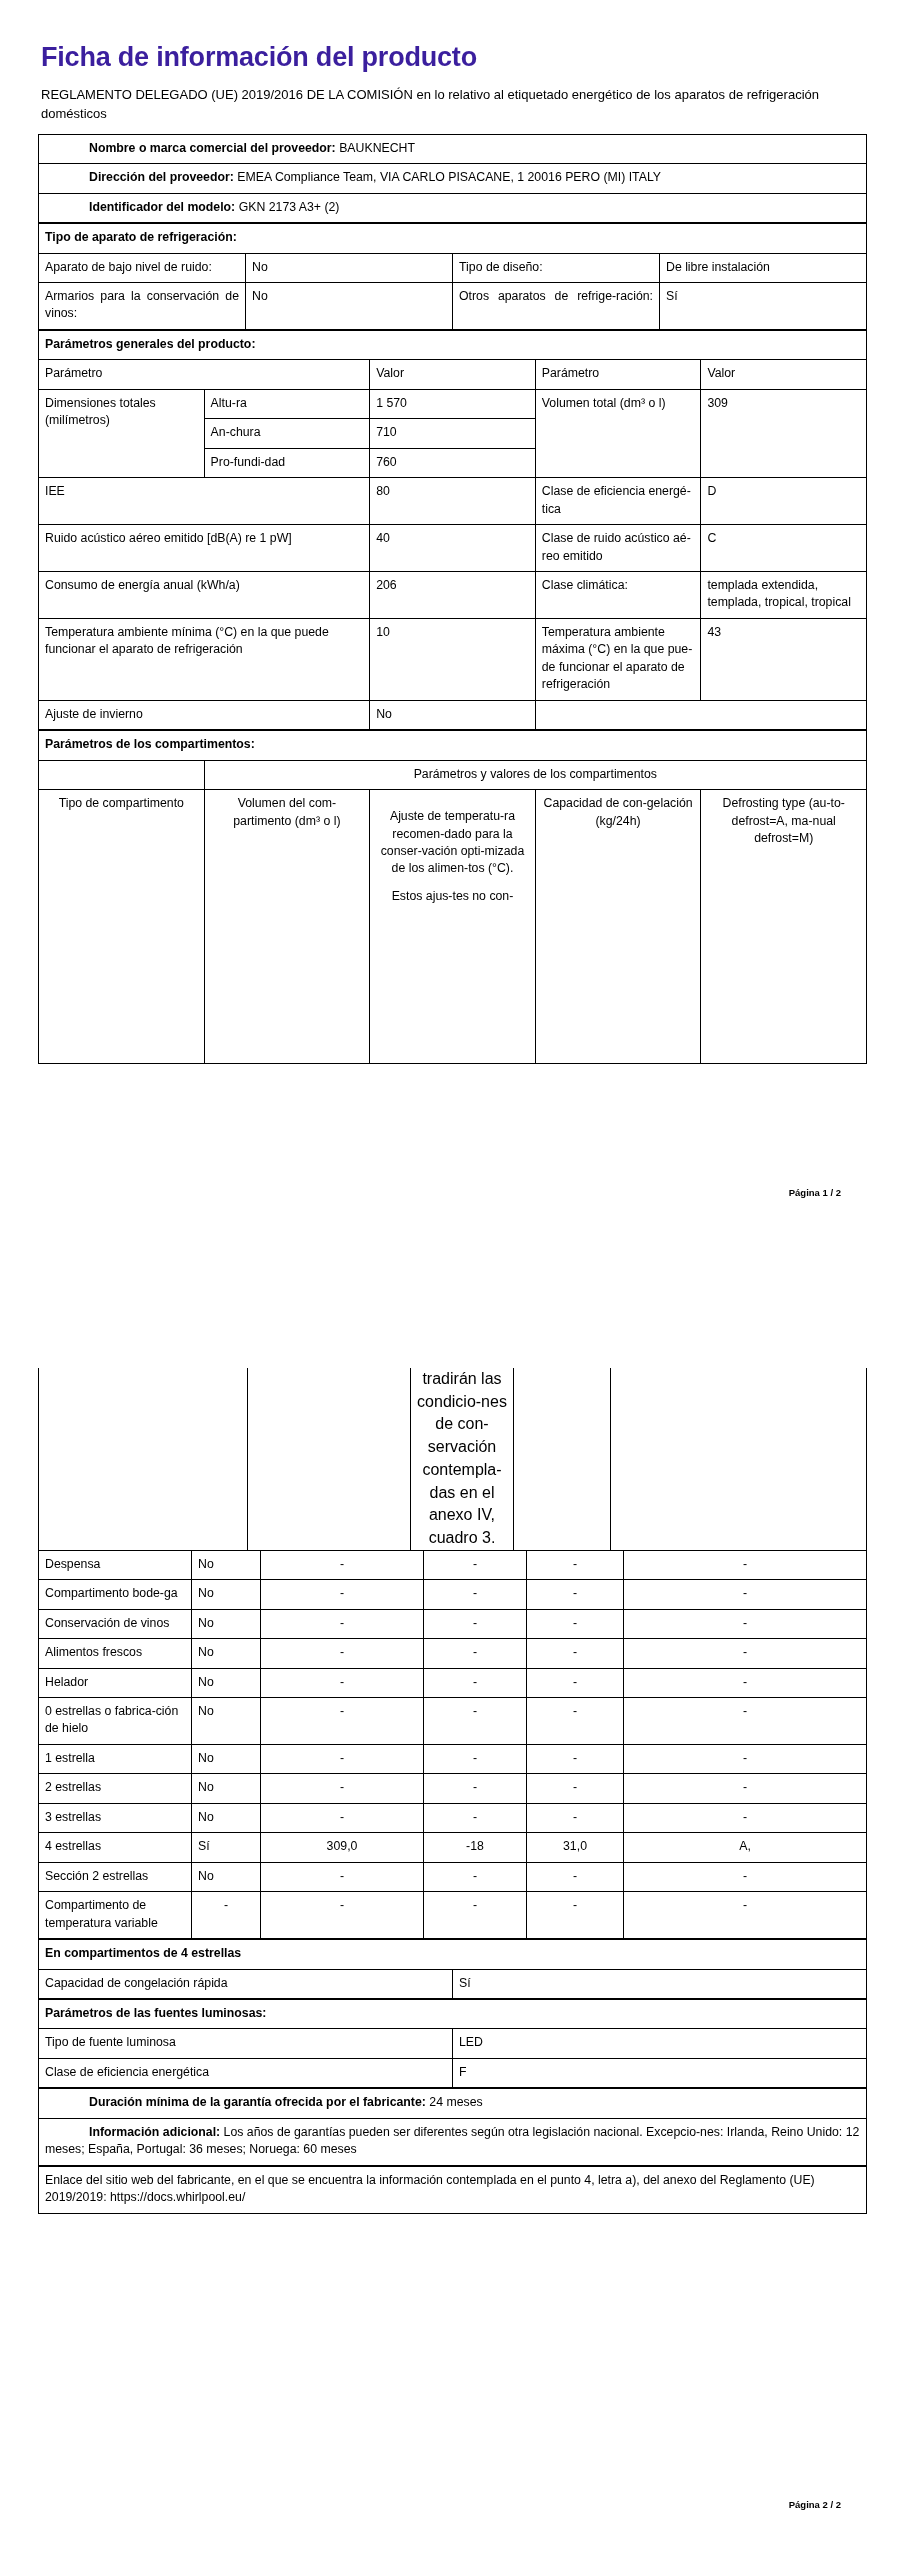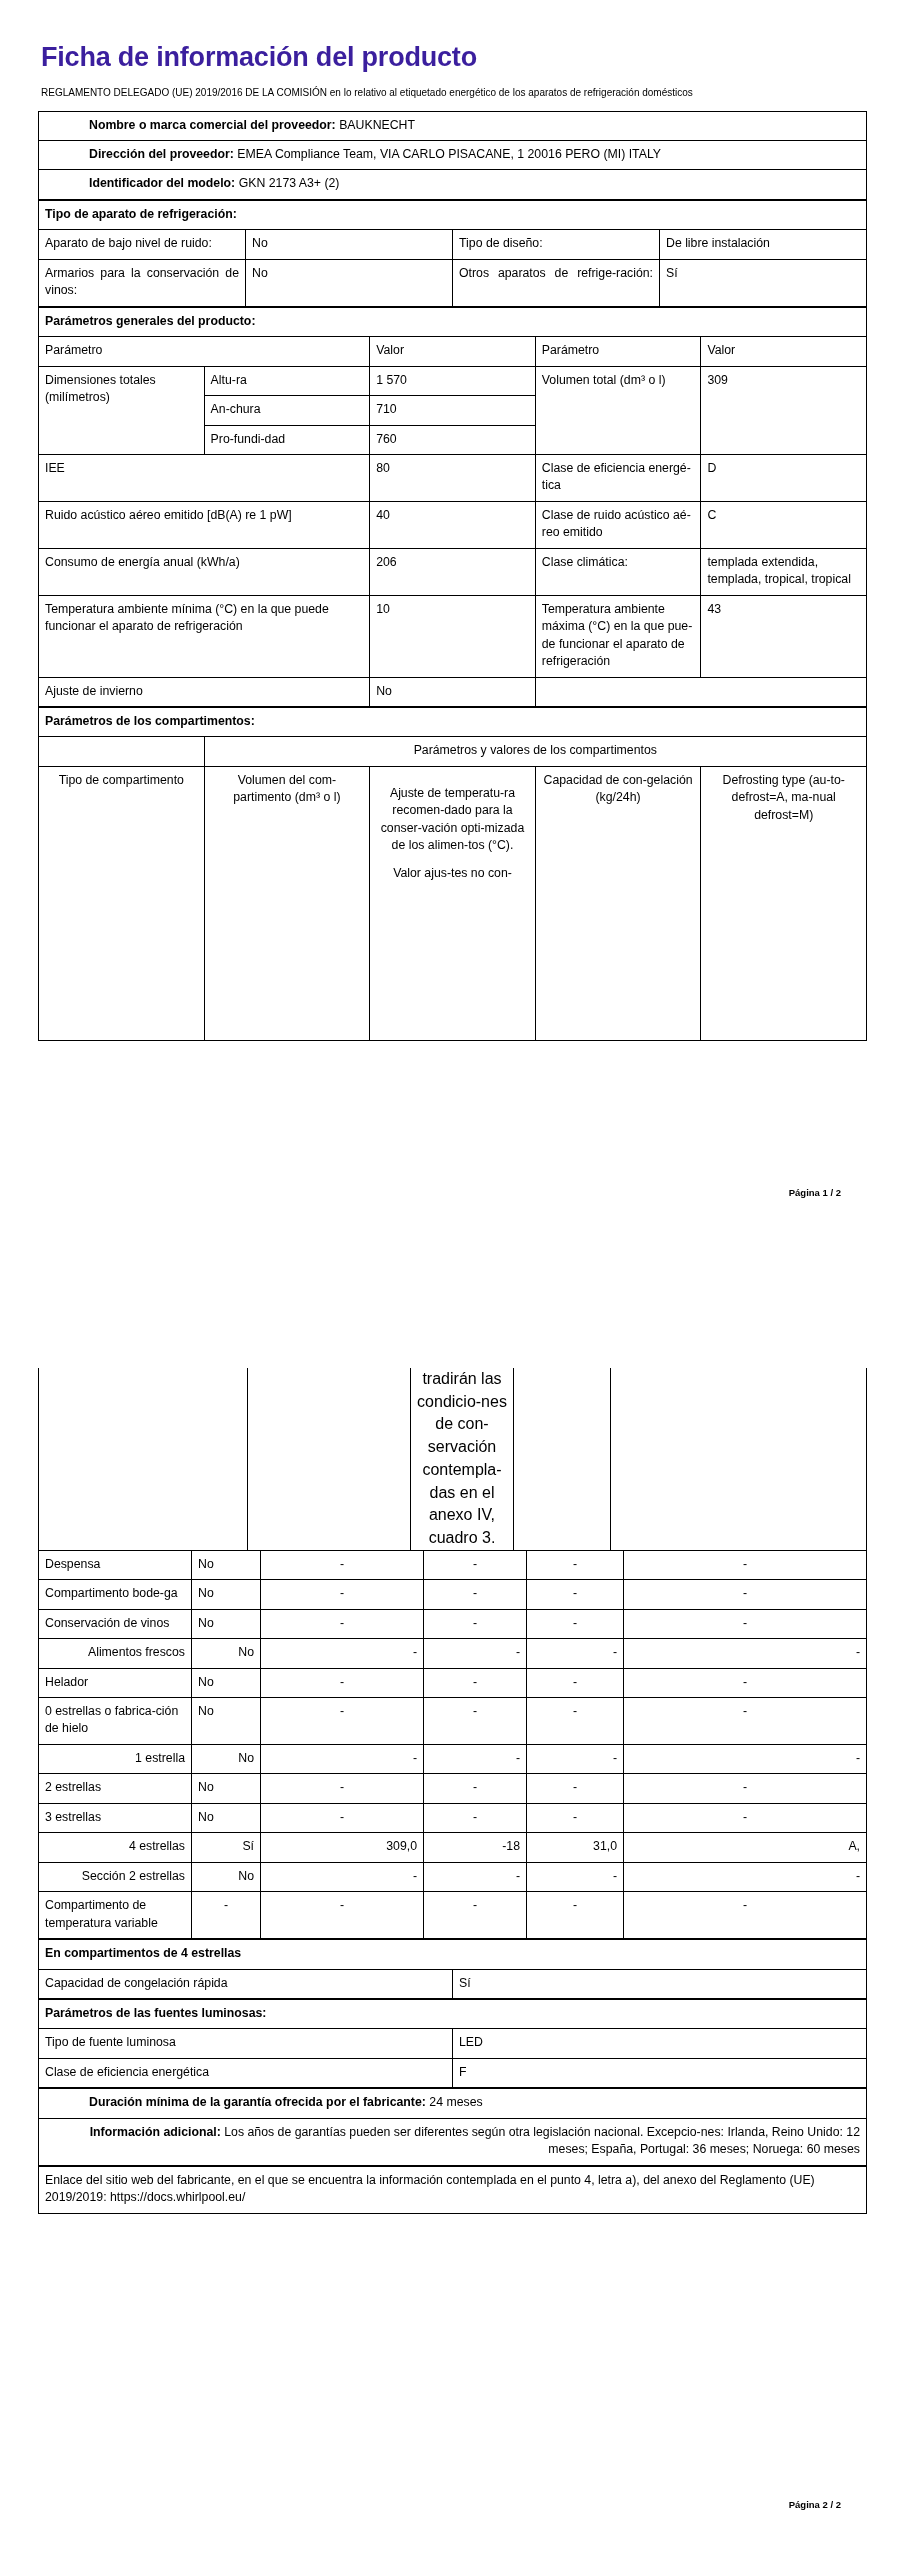--- a/index.html
+++ b/index.html
@@ -25,21 +25,21 @@
   .doc-title {
     font-size: 27px;
     font-weight: bold;
     color: #3b1f9e;
     letter-spacing: -0.2px;
     line-height: 1.15;
     margin: 0 0 13px 0;
     padding-left: 3px;
   }
   .intro {
-    font-size: 10px;
+    font-size: 13px;
     line-height: 1.45;
     padding: 0 3px 10px 3px;
   }
 
   table.t {
     width: 829px;
     border-collapse: collapse;
     table-layout: fixed;
     font-size: 12.3px;
   }
@@ -80,21 +80,21 @@
   .cont-table td {
     border-left: 1px solid #000;
     border-right: 1px solid #000;
     padding: 0 6px;
     vertical-align: top;
     line-height: 1.42;
     text-align: center;
   }
   .spacer-top { height: 118px; }
 
-  .sep-gray td { border-top: 1px solid #9a9a9a !important; text-align: right; }
+  .sep-gray td { border-top: 1px solid #9a9a9a !important; }
   .thick-top td { border-top: 1.8px solid #000 !important; }
 </style>
 </head>
 <body>
 
 <div class="page" id="page1">
 
   <h1 class="doc-title">Ficha de información del producto</h1>
 
   <div class="intro">REGLAMENTO DELEGADO (UE) 2019/2016 DE LA COMISIÓN en lo relativo al etiquetado energético de los aparatos de refrigeración domésticos</div>
@@ -210,21 +210,21 @@
     <tr>
       <td style="width:196px" class="nob-bot">&nbsp;</td>
       <td colspan="4" class="ctr">Parámetros y valores de los compartimentos</td>
     </tr>
     <tr>
       <td class="mid ctr nob-top" style="height:262px">Tipo de compartimento</td>
       <td class="mid ctr" style="width:150px">Volumen del com-partimento (dm³ o l)</td>
       <td class="ctr" style="width:90px; vertical-align:top; padding-top:18px">
         <span>Ajuste de temperatu-ra recomen-dado para la conser-vación opti-mizada de los alimen-tos (°C).</span>
         <div style="height:10px"></div>
-        <span>Valor ajus-tes no con-</span>
+        <span>Estos ajus-tes no con-</span>
       </td>
       <td class="mid ctr" style="width:84px">Capacidad de con-gelación (kg/24h)</td>
       <td class="mid ctr">Defrosting type (au-to-defrost=A, ma-nual defrost=M)</td>
     </tr>
   </tbody>
     </table>
 
   <div class="footer" id="foot1">Página 1 / 2</div>
 </div>
 

